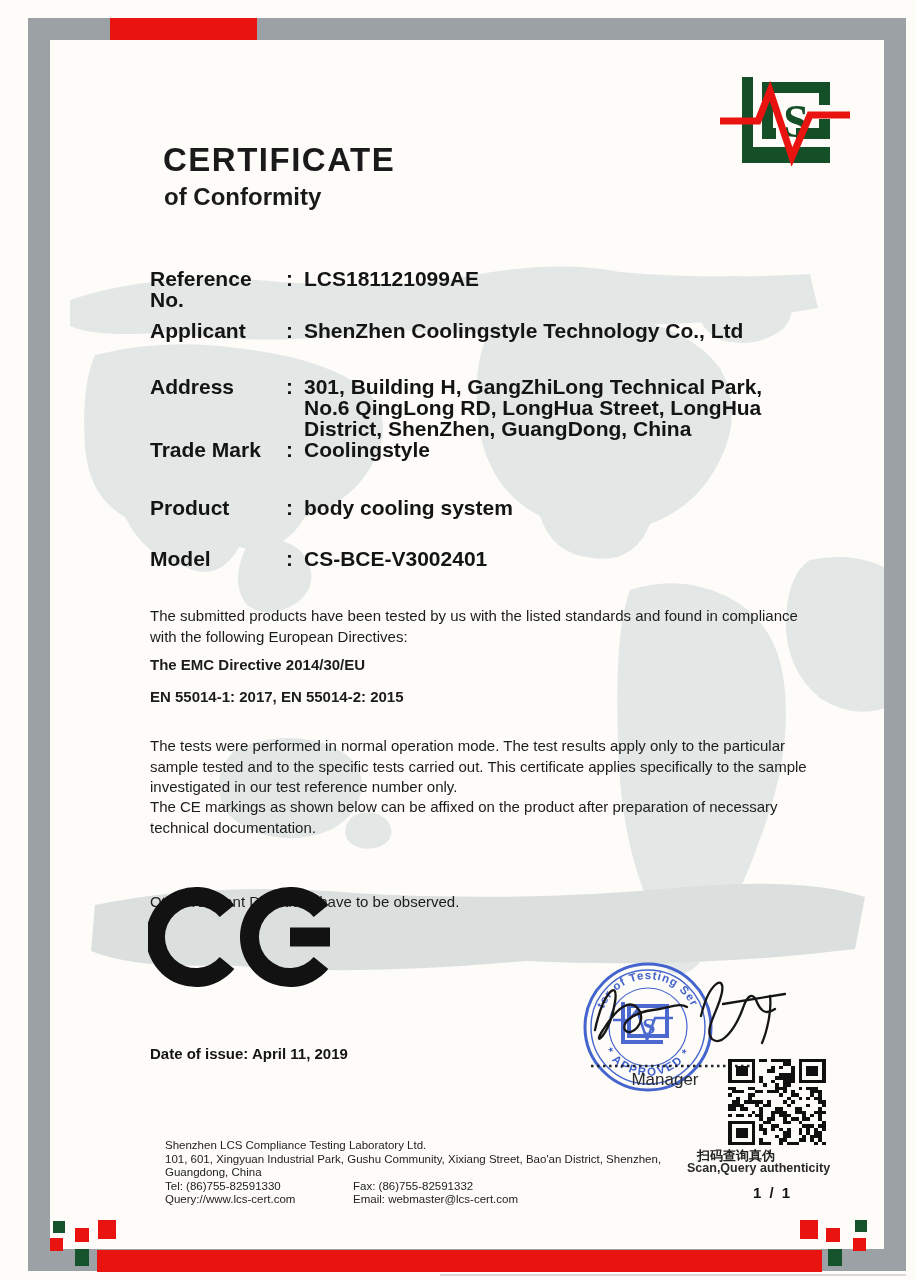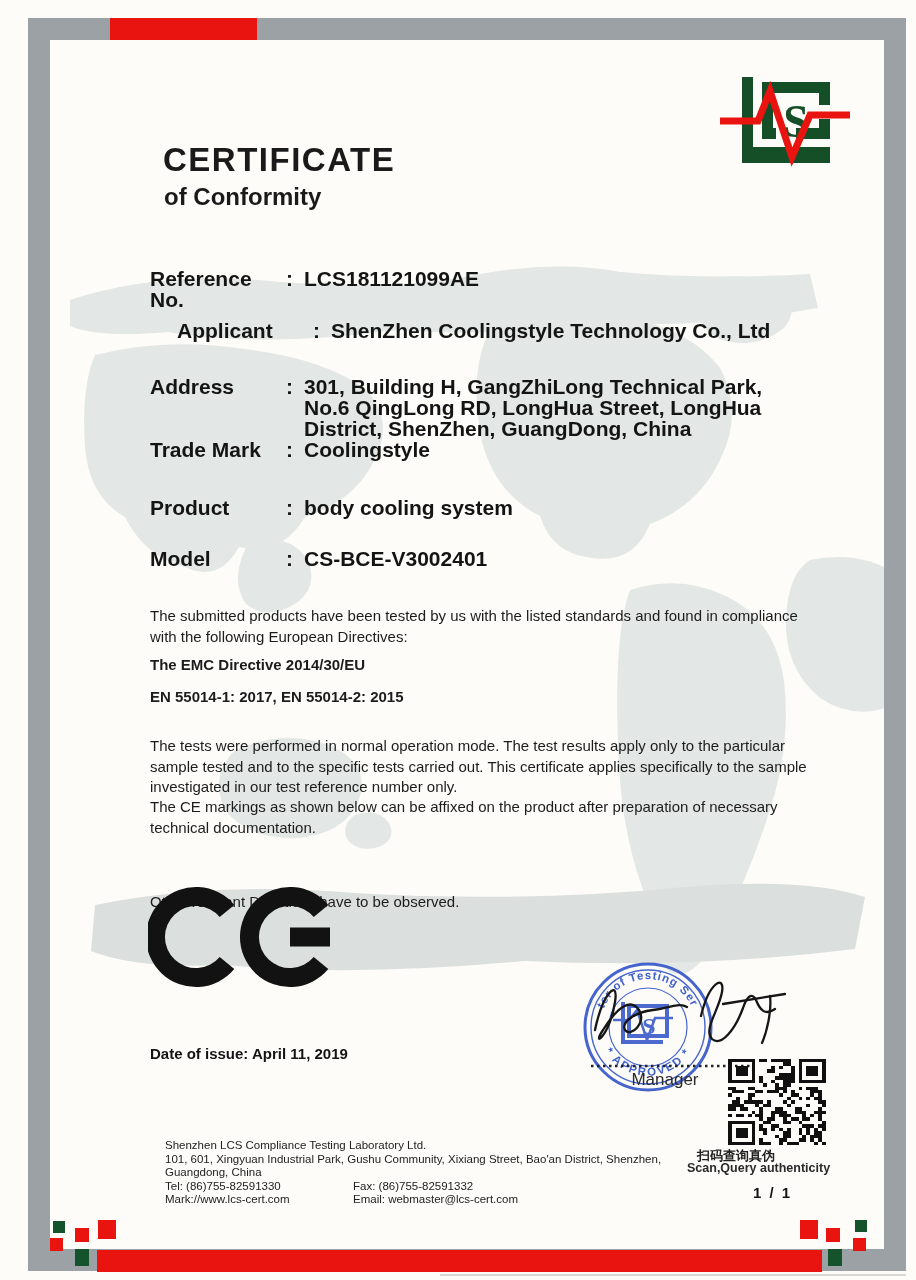--- a/index.html
+++ b/index.html
@@ -105,21 +105,21 @@
       <text x="78" y="62" font-family="Liberation Serif, serif" font-size="46" font-weight="bold" fill="#144f28" text-anchor="middle">S</text>
       <polyline points="2,46 40,46 52,16 74,82 92,40 132,40" fill="none" stroke="#e9140f" stroke-width="7" stroke-linejoin="miter"></polyline>
     </svg>
 
     <div class="title">CERTIFICATE</div>
     <div class="subtitle">of Conformity</div>
 
     <div class="frow" style="top:268px;">
       <span class="lab">Reference No.</span><span class="col">:</span><span class="val">LCS181121099AE</span>
     </div>
-    <div class="frow" style="top:320px;margin-left:27px;">
+    <div class="frow" style="top:320px;">
       <span class="lab">Applicant</span><span class="col">:</span><span class="val">ShenZhen Coolingstyle Technology Co., Ltd</span>
     </div>
     <div class="frow" style="top:376px;">
       <span class="lab">Address</span><span class="col">:</span><span class="val">301, Building H, GangZhiLong Technical Park, No.6 QingLong RD, LongHua Street, LongHua District, ShenZhen, GuangDong, China</span>
     </div>
     <div class="frow" style="top:439px;">
       <span class="lab">Trade Mark</span><span class="col">:</span><span class="val">Coolingstyle</span>
     </div>
     <div class="frow" style="top:497px;">
       <span class="lab">Product</span><span class="col">:</span><span class="val">body cooling system</span>
@@ -482,18 +482,18 @@
     <div class="pagenum">1 / 1</div>
 
     <div class="footer">
       <div>Shenzhen LCS Compliance Testing Laboratory Ltd.</div>
       <div>101, 601, Xingyuan Industrial Park, Gushu Community, Xixiang Street, Bao'an District, Shenzhen,</div>
       <div>Guangdong, China</div>
       <div class="row2">
         <span class="c1">Tel: (86)755-82591330</span><span>Fax: (86)755-82591332</span>
       </div>
       <div class="row2">
-        <span class="c1">Mark://www.lcs-cert.com</span><span>Email: webmaster@lcs-cert.com</span>
+        <span class="c1">Query://www.lcs-cert.com</span><span>Email: webmaster@lcs-cert.com</span>
       </div>
     </div>
 
   </div>
 </div>
 
 </body></html>

